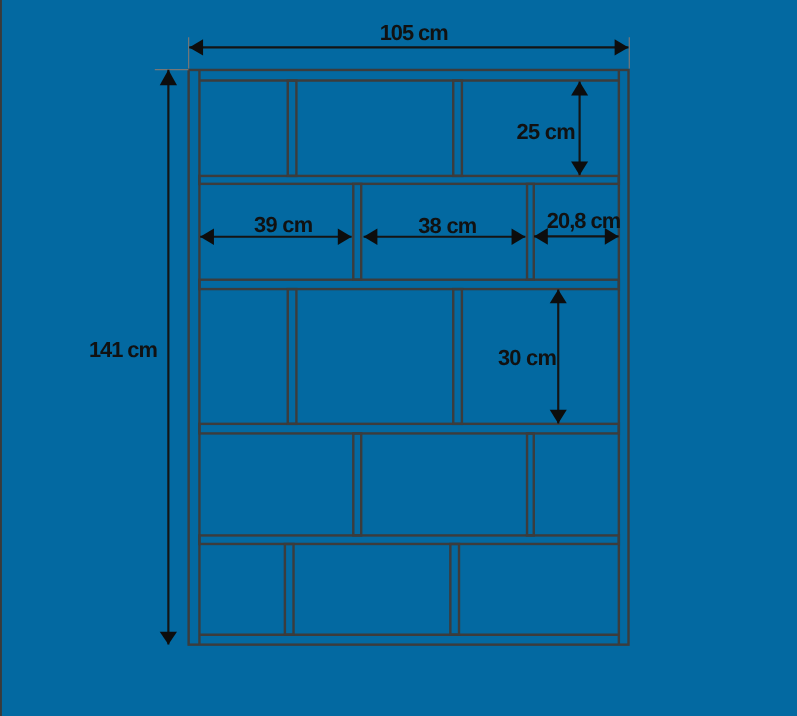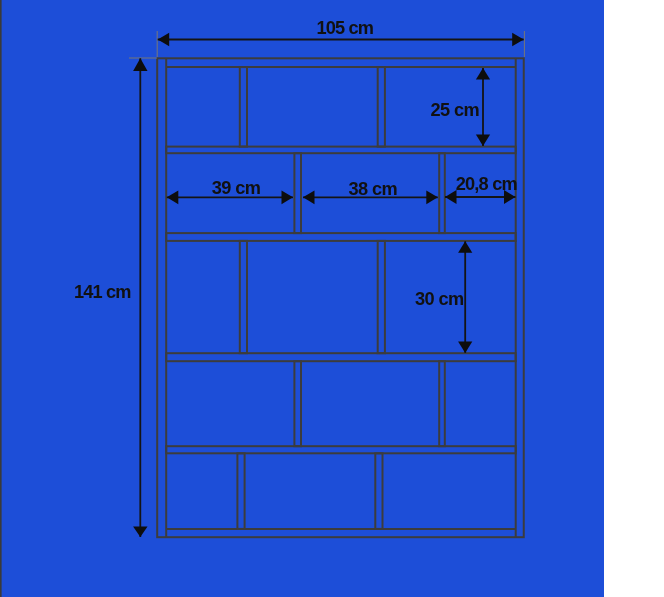--- a/index.html
+++ b/index.html
@@ -1,16 +1,16 @@
 <!DOCTYPE html>
 <html><head>
 <meta charset="utf-8">
 <style>
   html,body{margin:0;padding:0;background:#ffffff;}
-  .page{position:relative;width:604px;height:597px;background:#1d4ed8;overflow:hidden;}
+  .page{position:relative;width:664px;height:597px;background:#0369a1;overflow:hidden;}
   svg{display:block;}
   text{font-family:"Liberation Sans",sans-serif;font-weight:bold;fill:#111111;}
 </style>
 </head>
 <body>
 <div class="page">
 <svg width="664" height="597" viewBox="0 0 664 597">
 
   <line x1="0.8" y1="0" x2="0.8" y2="597" stroke="#3a3a3a" stroke-width="1.6"></line>
 

